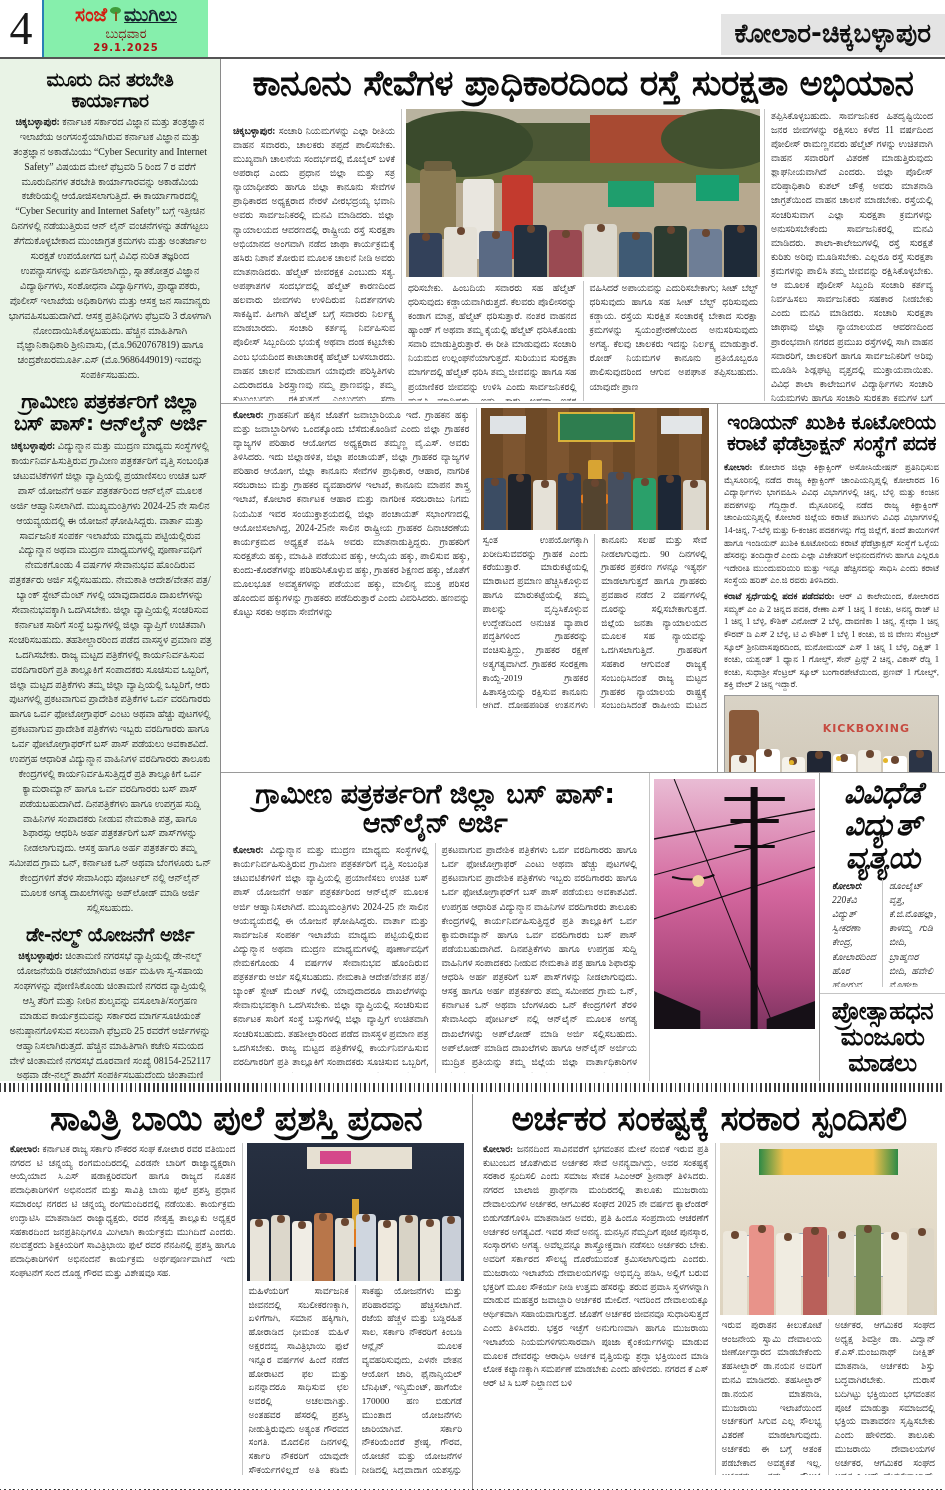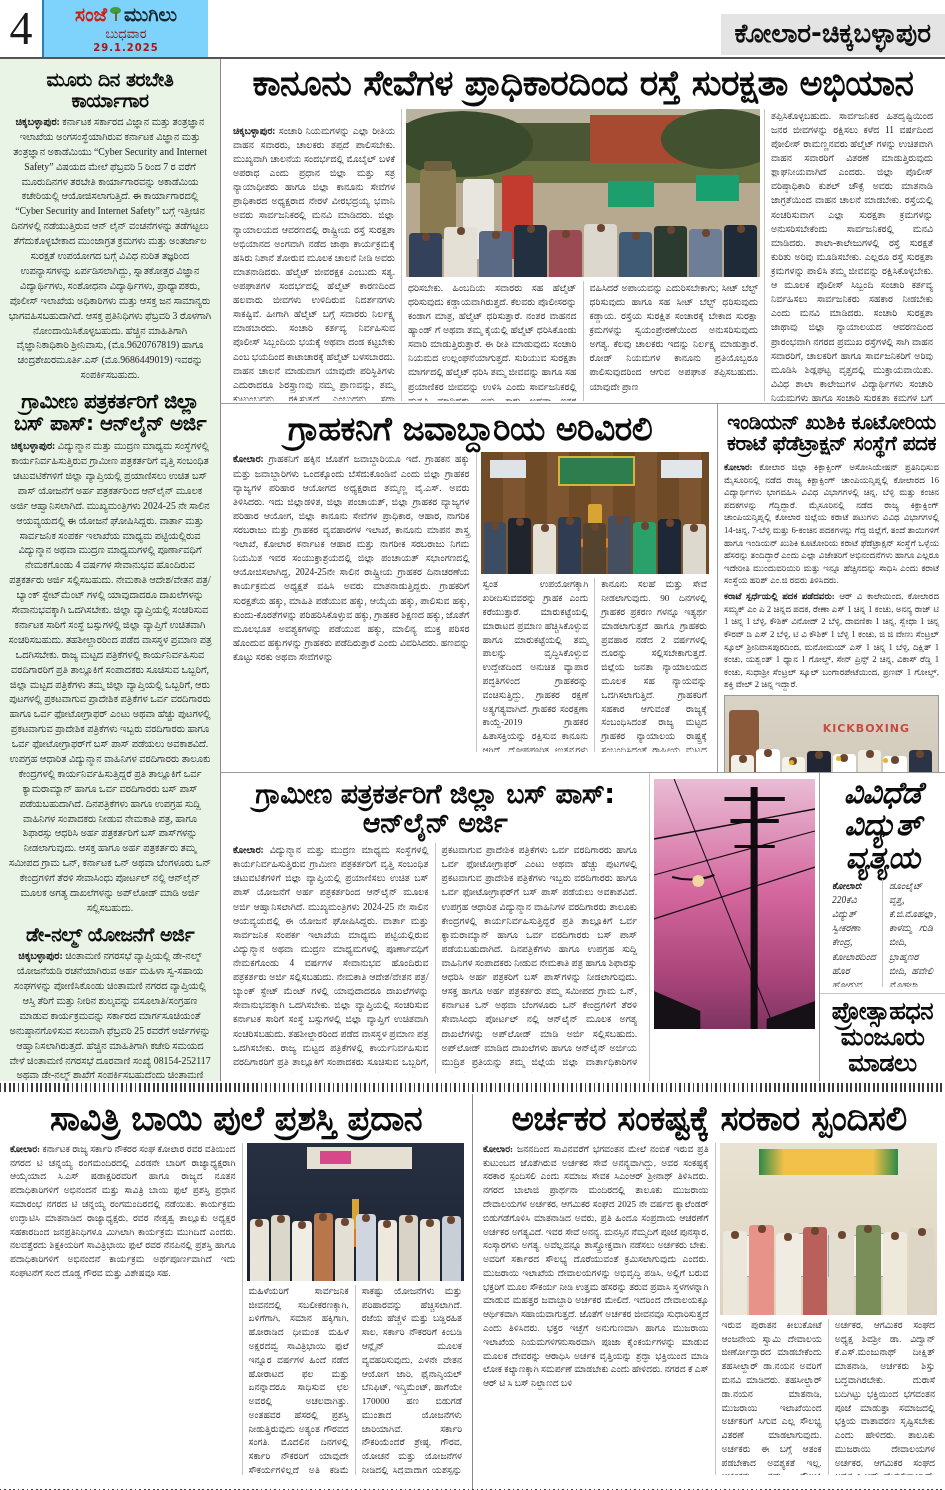--- a/index.html
+++ b/index.html
@@ -2,26 +2,26 @@
 <html><head>
 <meta charset="utf-8">
 <style>
   html,body{margin:0;padding:0;background:#fff;}
   .page{width:945px;height:1490px;background:#fff;position:relative;overflow:hidden;
         font-family:"Liberation Serif","DejaVu Serif",serif;color:#1a1a1a;}
   
   .hdr{height:57px;display:flex;align-items:stretch;border-bottom:2px solid #555;position:relative;}
   .pageno-box{width:42px;background:#fff;display:flex;align-items:center;justify-content:center;}
   .pageno{font-family:"Liberation Serif",serif;font-size:46px;font-weight:400;line-height:1;}
-  .mast-box{width:152px;background:#7dd3fc;border-left:2px solid #2a7fb5;padding:3px 6px 2px;
+  .mast-box{width:152px;background:#86efac;border-left:2px solid #2a7fb5;padding:3px 6px 2px;
             display:flex;flex-direction:column;align-items:center;justify-content:center;}
   .mast-line{display:flex;align-items:center;gap:2px;font-family:"DejaVu Sans",sans-serif;
              font-weight:bold;font-size:19px;line-height:1;}
   .mast-red{color:#d21e12;}
-  .mast-dark{color:#16252e;}
+  .mast-dark{color:#16252e;text-decoration:underline;}
   .palm{width:13px;height:15px;position:relative;display:inline-block;}
   .palm::before{content:"";position:absolute;top:0;left:1px;width:11px;height:7px;border-radius:50%;
                 background:radial-gradient(circle at 50% 30%,#3f9c3a 60%,#2a7d2a);}
   .palm::after{content:"";position:absolute;top:5px;left:6px;width:2px;height:9px;background:#8a5a22;}
   .mast-week{font-family:"DejaVu Sans",sans-serif;font-size:13px;color:#7a1010;margin-top:2px;}
   .mast-date{font-family:"DejaVu Sans",sans-serif;font-size:10px;font-weight:bold;color:#b01313;letter-spacing:1px;}
   .hdr-spacer{flex:1;}
   .region-box{align-self:flex-end;margin-bottom:2px;background:#e4e4e4;padding:4px 14px 6px;
               font-family:"DejaVu Sans",sans-serif;font-weight:bold;font-size:26px;color:#111;}
   
@@ -182,21 +182,20 @@
               <div class="col bodytxt">ಧರಿಸಬೇಕು. ಹಿಂಬದಿಯ ಸವಾರರು ಸಹ ಹೆಲ್ಮೆಟ್ ಧರಿಸುವುದು ಕಡ್ಡಾಯವಾಗಿರುತ್ತದೆ. ಕೆಲವರು ಪೊಲೀಸರನ್ನು ಕಂಡಾಗ ಮಾತ್ರ, ಹೆಲ್ಮೆಟ್ ಧರಿಸುತ್ತಾರೆ. ನಂತರ ವಾಹನದ ಹ್ಯಾಂಡ್ ಗೆ ಅಥವಾ ತಮ್ಮ ಕೈಯಲ್ಲಿ ಹೆಲ್ಮೆಟ್ ಧರಿಸಿಕೊಂಡು ಸವಾರಿ ಮಾಡುತ್ತಿರುತ್ತಾರೆ. ಈ ರೀತಿ ಮಾಡುವುದು ಸಂಚಾರಿ ನಿಯಮದ ಉಲ್ಲಂಘನೆಯಾಗುತ್ತದೆ. ಸುರಿಯುವ ಸುರಕ್ಷತಾ ಮಾರ್ಗದಲ್ಲಿ ಹೆಲ್ಮೆಟ್ ಧರಿಸಿ ತಮ್ಮ ಜೀವವನ್ನು ಹಾಗೂ ಸಹ ಪ್ರಯಾಣಿಕರ ಜೀವವನ್ನು ಉಳಿಸಿ ಎಂದು ಸಾರ್ವಜನಿಕರಲ್ಲಿ ಮನವಿ ಮಾಡಿದರು. ಇನ್ನು ಕಾರು ಅಥವಾ ಇತರ ವಾಹನಗಳ ಚಾಲಕರು ಸುರಕ್ಷತಾ ಕ್ರಮಗಳನ್ನು ಕೈಗೊಳ್ಳದಿದ್ದರೆ, ಚಾಲನೆಯಲ್ಲಿ ನಿರ್ಲಕ್ಷ್ಯ</div>
               <div class="col bodytxt">ವಹಿಸಿದರೆ ಅಪಾಯವನ್ನು ಎದುರಿಸಬೇಕಾಗು; ಸೀಟ್ ಬೆಲ್ಟ್ ಧರಿಸುವುದು ಹಾಗೂ ಸಹ ಸೀಟ್ ಬೆಲ್ಟ್ ಧರಿಸುವುದು ಕಡ್ಡಾಯ. ರಸ್ತೆಯ ಸುರಕ್ಷಿತ ಸಂಚಾರಕ್ಕೆ ಬೇಕಾದ ಸುರಕ್ಷಾ ಕ್ರಮಗಳನ್ನು ಸ್ವಯಂಪ್ರೇರಣೆಯಿಂದ ಅನುಸರಿಸುವುದು ಅಗತ್ಯ. ಕೆಲವು ಚಾಲಕರು ಇದನ್ನು ನಿರ್ಲಕ್ಷ್ಯ ಮಾಡುತ್ತಾರೆ. ರೋಡ್ ನಿಯಮಗಳ ಕಾನೂನು ಪ್ರತಿಯೊಬ್ಬರೂ ಪಾಲಿಸುವುದರಿಂದ ಆಗುವ ಅಪಘಾತ ತಪ್ಪಿಸಬಹುದು. ಯಾವುದೇ ಪ್ರಾಣ</div>
             </div>
           </div>
           <div class="col rs-c4 bodytxt">ತಪ್ಪಿಸಿಕೊಳ್ಳಬಹುದು. ಸಾರ್ವಜನಿಕರ ಹಿತದೃಷ್ಟಿಯಿಂದ ಜನರ ಜೀವಗಳನ್ನು ರಕ್ಷಿಸಲು ಕಳೆದ 11 ವರ್ಷದಿಂದ ಪೋಲೀಸ್ ರಾಮಣ್ಣನವರು ಹೆಲ್ಮೆಟ್ ಗಳನ್ನು ಉಚಿತವಾಗಿ ವಾಹನ ಸವಾರರಿಗೆ ವಿತರಣೆ ಮಾಡುತ್ತಿರುವುದು ಶ್ಲಾಘನೀಯವಾಗಿದೆ ಎಂದರು. ಜಿಲ್ಲಾ ಪೊಲೀಸ್ ವರಿಷ್ಠಾಧಿಕಾರಿ ಕುಶಲ್ ಚೌಕ್ಸೆ ಅವರು ಮಾತನಾಡಿ ಜಾಗ್ರತೆಯಿಂದ ವಾಹನ ಚಾಲನೆ ಮಾಡಬೇಕು. ರಸ್ತೆಯಲ್ಲಿ ಸಂಚರಿಸುವಾಗ ಎಲ್ಲಾ ಸುರಕ್ಷತಾ ಕ್ರಮಗಳನ್ನು ಅನುಸರಿಸಬೇಕೆಂದು ಸಾರ್ವಜನಿಕರಲ್ಲಿ ಮನವಿ ಮಾಡಿದರು. ಶಾಲಾ-ಕಾಲೇಜುಗಳಲ್ಲಿ ರಸ್ತೆ ಸುರಕ್ಷತೆ ಕುರಿತು ಅರಿವು ಮೂಡಿಸಬೇಕು. ಎಲ್ಲರೂ ರಸ್ತೆ ಸುರಕ್ಷತಾ ಕ್ರಮಗಳನ್ನು ಪಾಲಿಸಿ ತಮ್ಮ ಜೀವವನ್ನು ರಕ್ಷಿಸಿಕೊಳ್ಳಬೇಕು. ಆ ಮೂಲಕ ಪೊಲೀಸ್ ಸಿಬ್ಬಂದಿ ಸಂಚಾರಿ ಕರ್ತವ್ಯ ನಿರ್ವಹಿಸಲು ಸಾರ್ವಜನಿಕರು ಸಹಕಾರ ನೀಡಬೇಕು ಎಂದು ಮನವಿ ಮಾಡಿದರು. ಸಂಚಾರಿ ಸುರಕ್ಷತಾ ಜಾಥಾವು ಜಿಲ್ಲಾ ನ್ಯಾಯಾಲಯದ ಆವರಣದಿಂದ ಪ್ರಾರಂಭವಾಗಿ ನಗರದ ಪ್ರಮುಖ ರಸ್ತೆಗಳಲ್ಲಿ ಸಾಗಿ ವಾಹನ ಸವಾರರಿಗೆ, ಚಾಲಕರಿಗೆ ಹಾಗೂ ಸಾರ್ವಜನಿಕರಿಗೆ ಅರಿವು ಮೂಡಿಸಿ ಶಿಡ್ಲಘಟ್ಟ ವೃತ್ತದಲ್ಲಿ ಮುಕ್ತಾಯವಾಯಿತು. ವಿವಿಧ ಶಾಲಾ ಕಾಲೇಜುಗಳ ವಿದ್ಯಾರ್ಥಿಗಳು ಸಂಚಾರಿ ನಿಯಮಗಳು ಹಾಗೂ ಸಂಚಾರಿ ಸುರಕ್ಷತಾ ಕ್ರಮಗಳ ಬಗ್ಗೆ ಜಾಗೃತಿ ಮೂಡಿಸುವ ಫಲಕಗಳನ್ನು ಹಾಗೂ ಬ್ಯಾನರ್ ಗಳನ್ನು ಪ್ರದರ್ಶಿಸಿ ಘೋಷಣ</div>
         </div>
       </section>
 
       <div class="row2">
         <section class="cons-art">
-          <div class="hl cons-hl">ಗ್ರಾಹಕನಿಗೆ ಜವಾಬ್ದಾರಿಯ ಅರಿವಿರಲಿ</div>
           <div class="cons-flex">
             <div class="col cons-c1 bodytxt"><b class="dl">ಕೋಲಾರ:</b> <span>ಗ್ರಾಹಕನಿಗೆ ಹಕ್ಕಿನ ಜೊತೆಗೆ ಜವಾಬ್ದಾರಿಯೂ ಇದೆ. ಗ್ರಾಹಕನ ಹಕ್ಕು ಮತ್ತು ಜವಾಬ್ದಾರಿಗಳು ಒಂದಕ್ಕೊಂದು ಬೆಸೆದುಕೊಂಡಿವೆ ಎಂದು ಜಿಲ್ಲಾ ಗ್ರಾಹಕರ ವ್ಯಾಜ್ಯಗಳ ಪರಿಹಾರ ಆಯೋಗದ ಅಧ್ಯಕ್ಷರಾದ ತಮ್ಮಣ್ಣ ವೈ.ಎಸ್. ಅವರು ತಿಳಿಸಿದರು. ಇದು ಜಿಲ್ಲಾಡಳಿತ, ಜಿಲ್ಲಾ ಪಂಚಾಯತ್, ಜಿಲ್ಲಾ ಗ್ರಾಹಕರ ವ್ಯಾಜ್ಯಗಳ ಪರಿಹಾರ ಆಯೋಗ, ಜಿಲ್ಲಾ ಕಾನೂನು ಸೇವೆಗಳ ಪ್ರಾಧಿಕಾರ, ಆಹಾರ, ನಾಗರಿಕ ಸರಬರಾಜು ಮತ್ತು ಗ್ರಾಹಕರ ವ್ಯವಹಾರಗಳ ಇಲಾಖೆ, ಕಾನೂನು ಮಾಪನ ಶಾಸ್ತ್ರ ಇಲಾಖೆ, ಕೋಲಾರ ಕರ್ನಾಟಕ ಆಹಾರ ಮತ್ತು ನಾಗರೀಕ ಸರಬರಾಜು ನಿಗಮ ನಿಯಮಿತ ಇವರ ಸಂಯುಕ್ತಾಶ್ರಯದಲ್ಲಿ ಜಿಲ್ಲಾ ಪಂಚಾಯತ್ ಸಭಾಂಗಣದಲ್ಲಿ ಆಯೋಜಿಸಲಾಗಿದ್ದ, 2024-25ನೇ ಸಾಲಿನ ರಾಷ್ಟ್ರೀಯ ಗ್ರಾಹಕರ ದಿನಾಚರಣೆಯ ಕಾರ್ಯಕ್ರಮದ ಅಧ್ಯಕ್ಷತೆ ವಹಿಸಿ ಅವರು ಮಾತನಾಡುತ್ತಿದ್ದರು. ಗ್ರಾಹಕರಿಗೆ ಸುರಕ್ಷತೆಯ ಹಕ್ಕು, ಮಾಹಿತಿ ಪಡೆಯುವ ಹಕ್ಕು, ಆಯ್ಕೆಯ ಹಕ್ಕು, ಪಾಲಿಸುವ ಹಕ್ಕು, ಕುಂದು-ಕೊರತೆಗಳನ್ನು ಪರಿಹರಿಸಿಕೊಳ್ಳುವ ಹಕ್ಕು, ಗ್ರಾಹಕರ ಶಿಕ್ಷಣದ ಹಕ್ಕು, ಜೊತೆಗೆ ಮೂಲಭೂತ ಅವಶ್ಯಕಗಳನ್ನು ಪಡೆಯುವ ಹಕ್ಕು, ಮಾಲಿನ್ಯ ಮುಕ್ತ ಪರಿಸರ ಹೊಂದುವ ಹಕ್ಕುಗಳನ್ನು ಗ್ರಾಹಕರು ಪಡೆದಿರುತ್ತಾರೆ ಎಂದು ವಿವರಿಸಿದರು. ಹಣವನ್ನು ಕೊಟ್ಟು ಸರಕು ಅಥವಾ ಸೇವೆಗಳನ್ನು</span></div>
             <div class="cons-right">
               <div class="cons-photo">
                 <div class="ph" style="left:34%;top:4px;width:32%;height:26px;background:#2e7d4f;border:2px solid #d9b23a;"></div>
                 <div class="ph" style="left:4%;top:8px;width:16%;height:18px;background:#dfe3e6;"></div>
                 <div class="ph" style="right:3%;top:8px;width:18%;height:18px;background:#e3e6e8;"></div>
                 <div class="ph" style="left:47%;top:52px;width:6%;height:40px;background:#d8a433;border-radius:2px;"></div>
                 <div class="ph" style="left:43%;top:84px;width:14%;height:14px;border-radius:50%;background:#e07a1f;"></div>
                 <div class="ppl">

